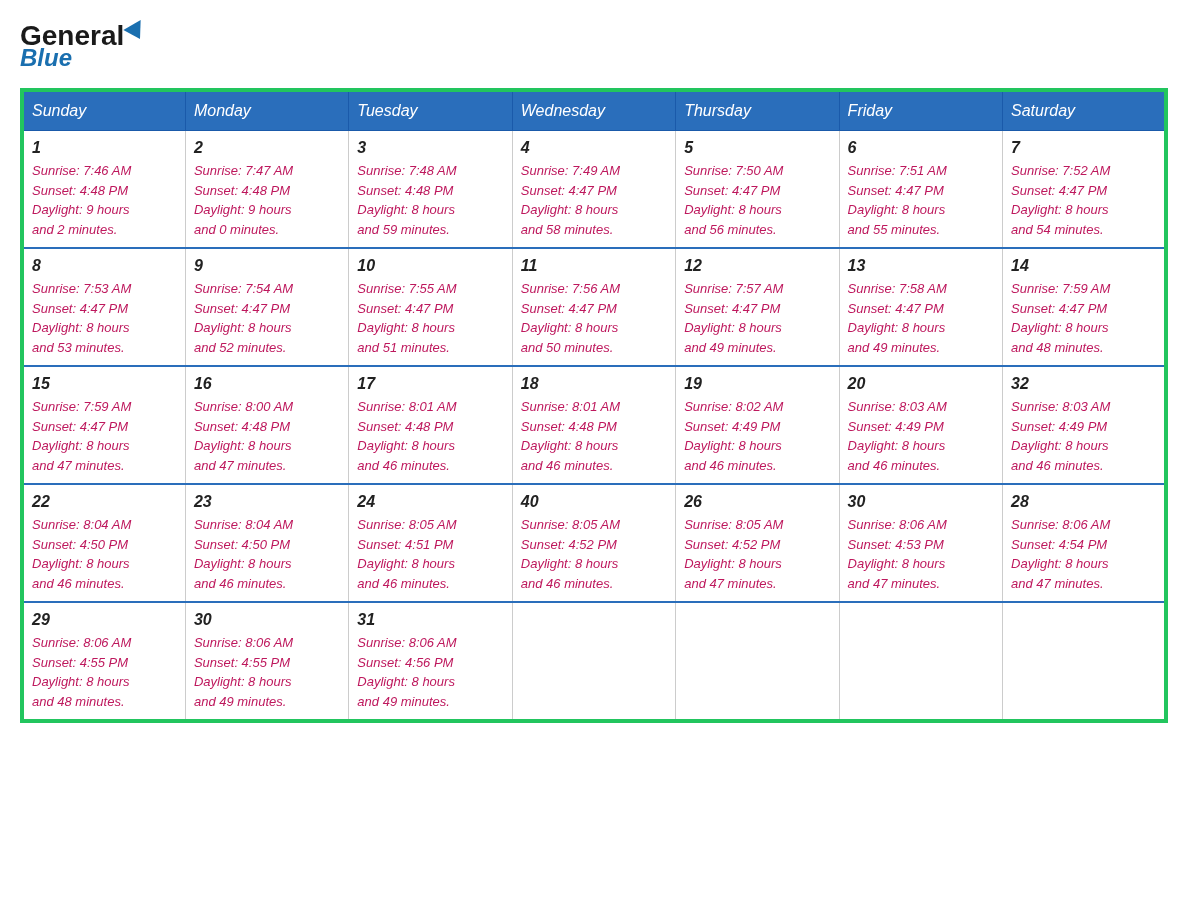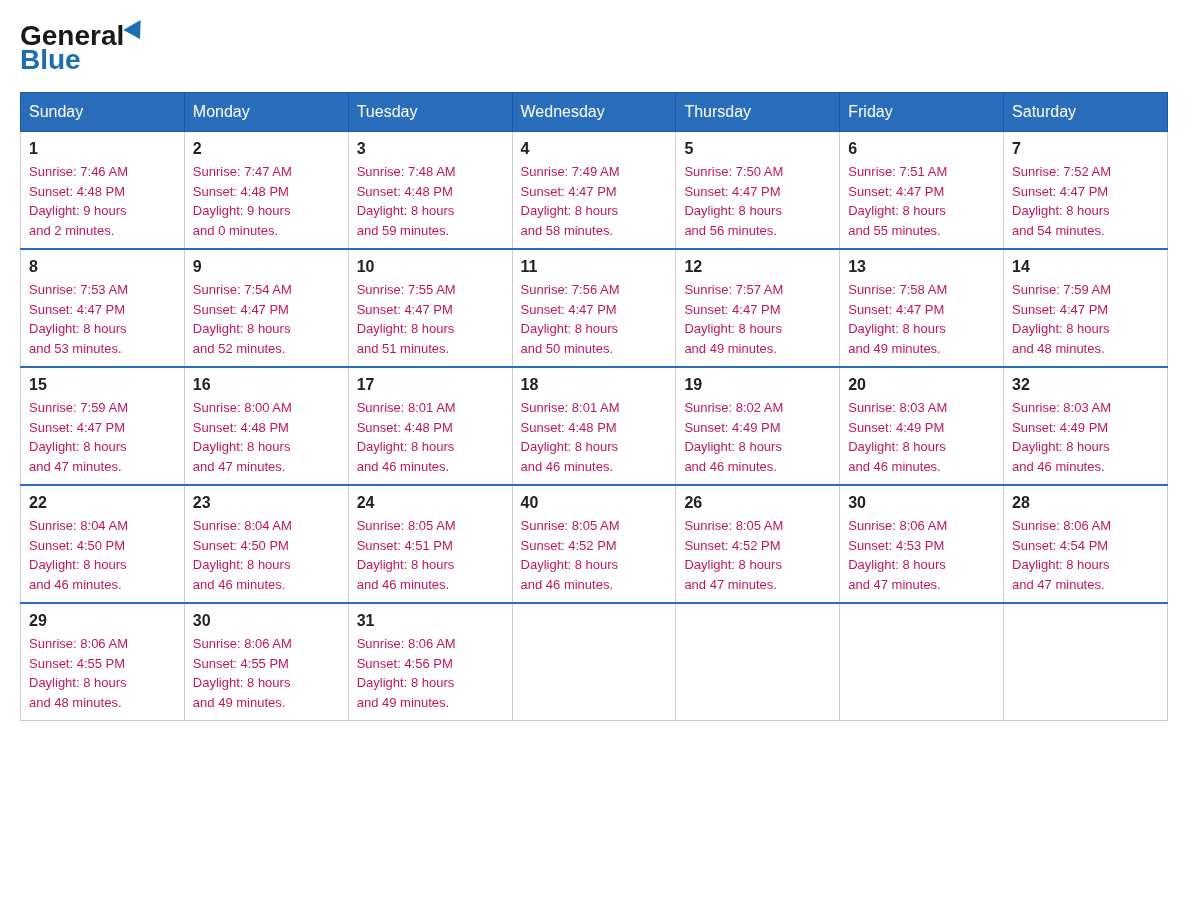--- a/index.html
+++ b/index.html
@@ -20,24 +20,25 @@
       display: flex;
       flex-direction: column;
       align-items: flex-start;
     }
     .logo-general {
       font-size: 28px;
       font-weight: bold;
       color: #1a1a1a;
     }
     .logo-blue {
-      font-size: 28px;
+      font-size: 24px;
       font-weight: bold;
       color: #1a6faf;
       margin-top: -8px;
+      font-style: italic;
     }
     .logo-triangle {
       display: inline-block;
       width: 0;
       height: 0;
       border-left: 10px solid transparent;
       border-right: 10px solid transparent;
       border-top: 16px solid #1a6faf;
       margin-left: 2px;
       vertical-align: middle;
@@ -55,21 +56,22 @@
       line-height: 1.1;
     }
     .location {
       font-size: 22px;
       color: #333;
       margin-top: 4px;
     }
     .calendar {
       width: 100%;
       border-collapse: collapse;
-      border: 1px solid #22c55e;
+      border: 4px solid #22c55e;
+      font-style: italic;
     }
     .calendar th {
       background-color: #2a6ebb;
       color: #fff;
       padding: 10px 8px;
       font-size: 16px;
       font-weight: normal;
       text-align: left;
       border: 1px solid #1a5aaa;
     }

